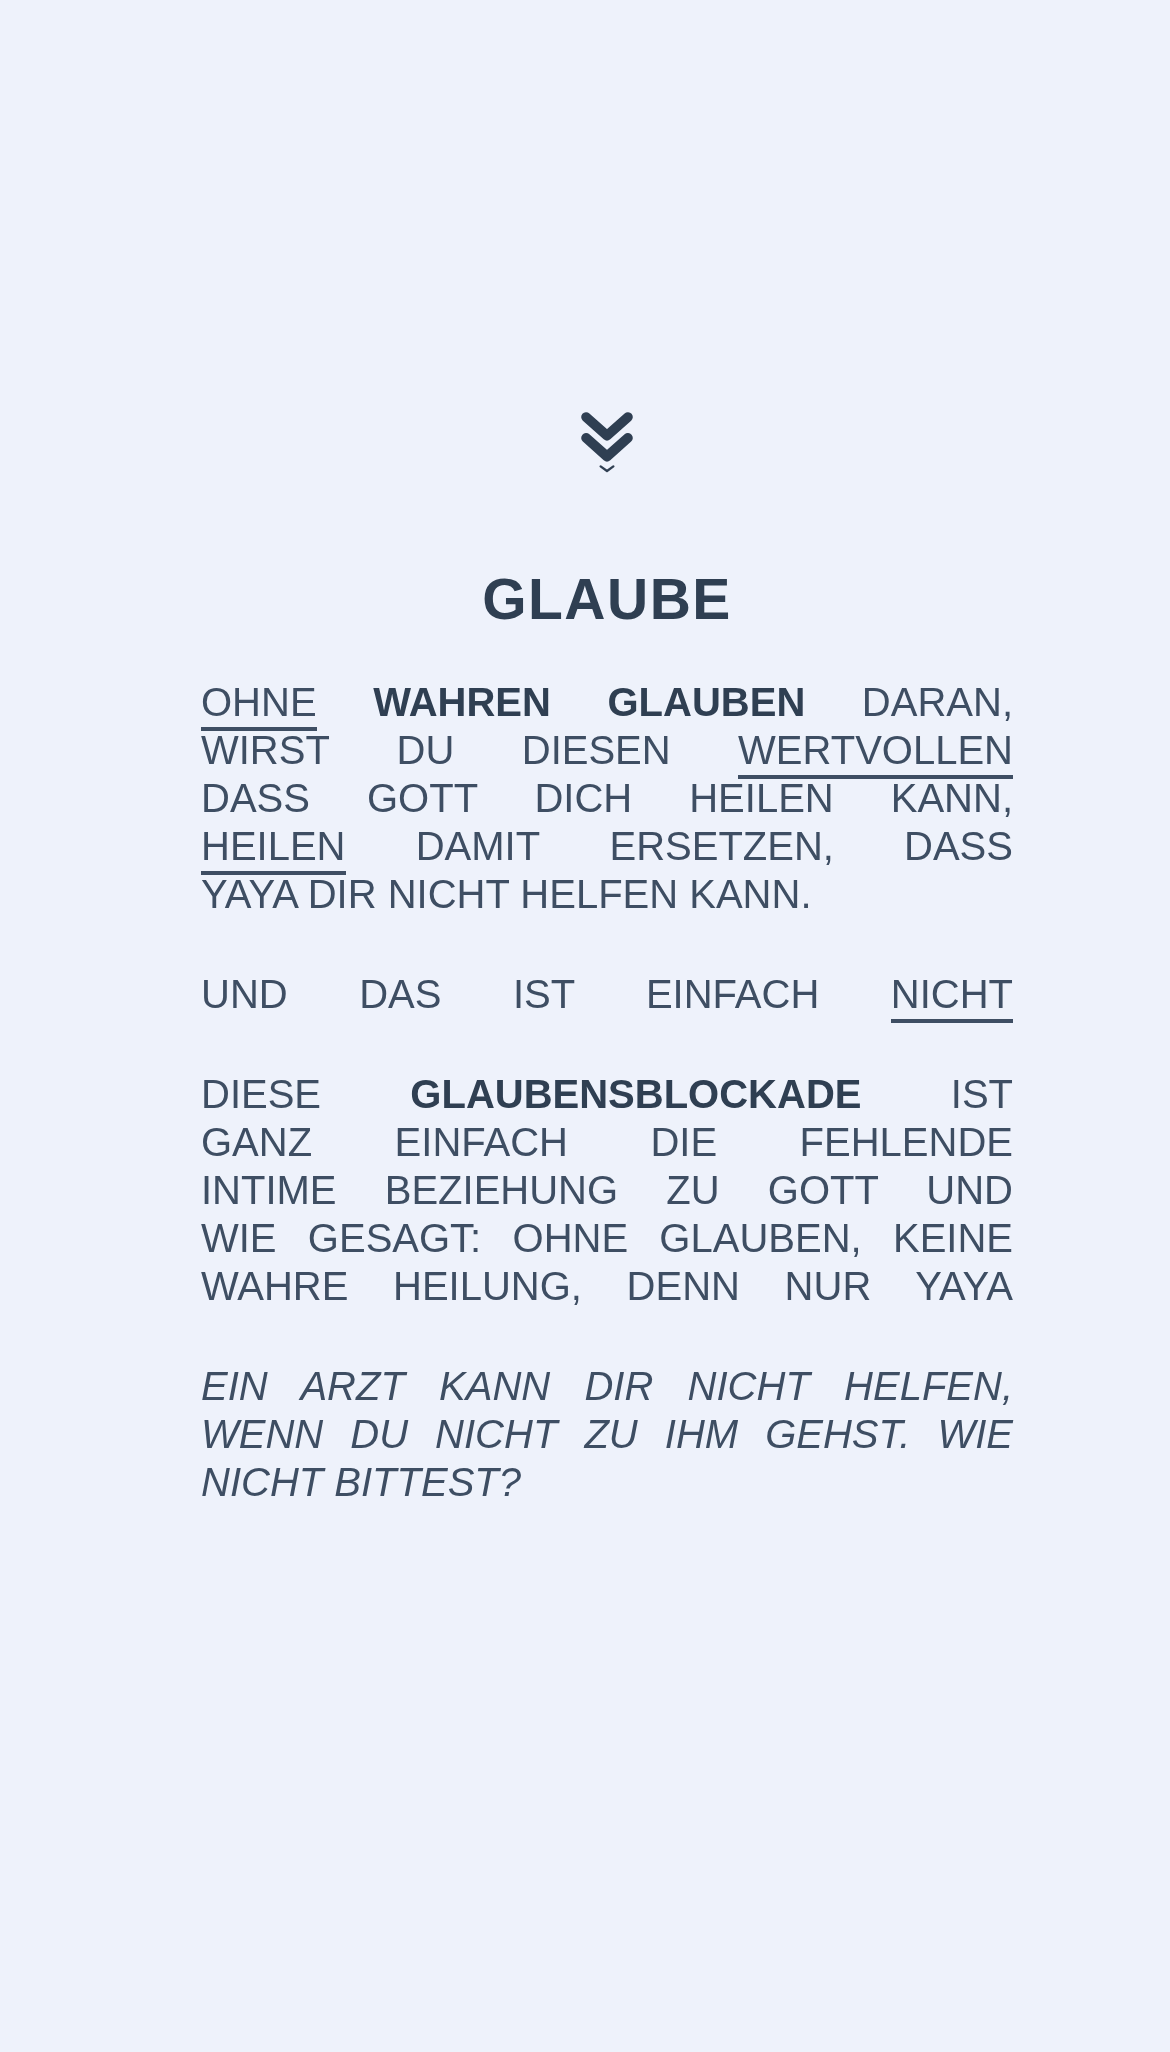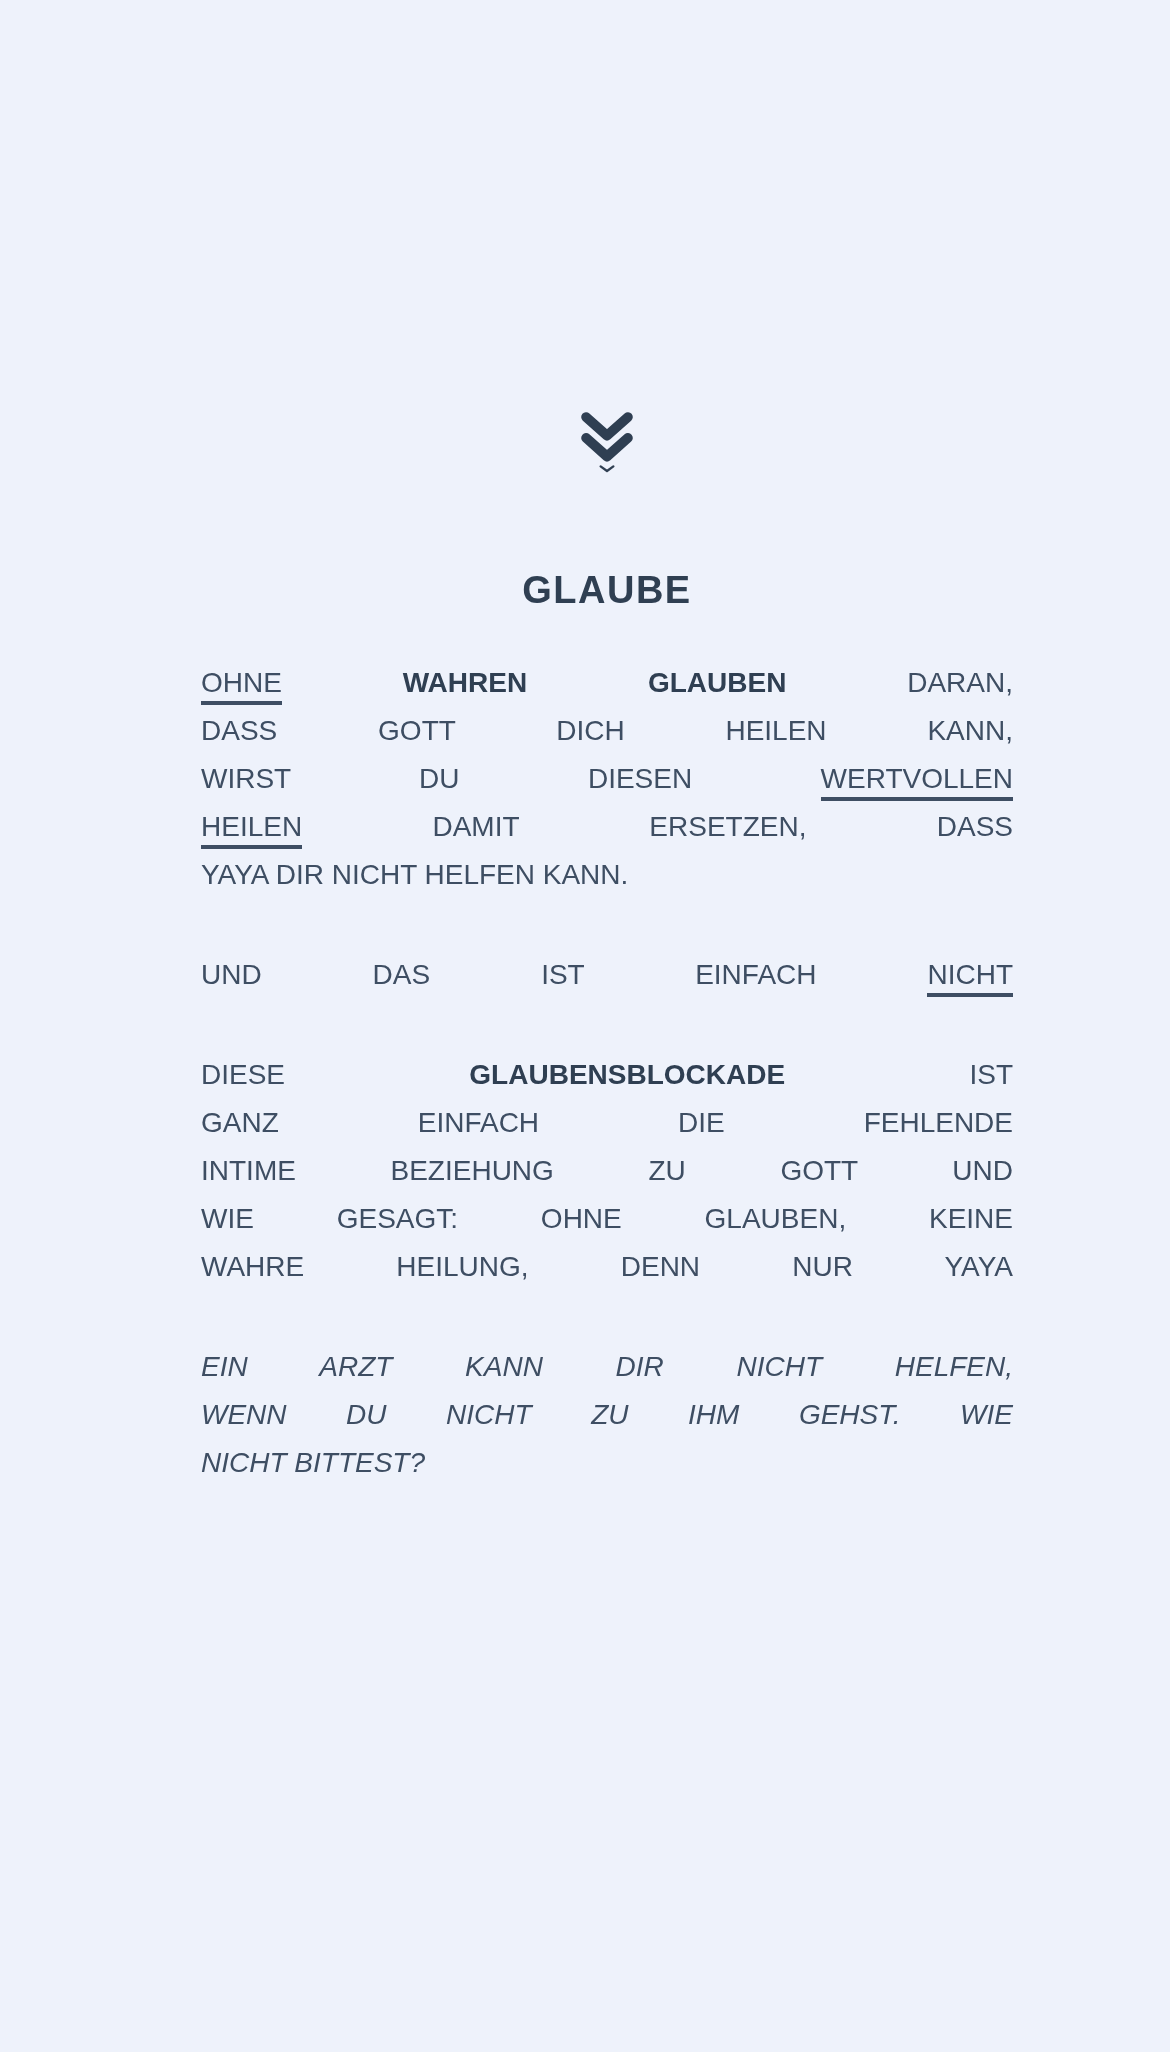--- a/index.html
+++ b/index.html
@@ -22,29 +22,29 @@
   }
   .icon-row{
     padding-top:410px;
     display:flex;
     justify-content:center;
   }
   .icon-row svg{display:block;}
   .title{
     margin-top:97px;
     text-align:center;
-    font-size:38px;
+    font-size:57px;
     font-weight:bold;
     letter-spacing:1.5px;
     line-height:1;
     color:var(--ink-strong);
   }
   .article{
     margin-top:50px;
-    font-size:28px;
+    font-size:40px;
     color:var(--ink);
   }
   .para{margin-bottom:52px;}
   .para:last-child{margin-bottom:0;font-style:italic;}
   .line{
     line-height:48px;
     text-align:justify;
     text-align-last:justify;
     white-space:normal;
   }
@@ -73,22 +73,22 @@
         <polyline points="39,97 50,105 61,97" stroke="#2f3f52" stroke-width="4" stroke-linecap="round" stroke-linejoin="round" fill="none"></polyline>
       </svg>
     </span>
   </div>
 
   <h1 class="title">GLAUBE</h1>
 
   <div class="article">
       <div class="para">
         <div class="line"><span class="u">OHNE</span> <span class="b ">WAHREN GLAUBEN</span> <span class="">DARAN,</span></div>
+        <div class="line"><span class="">WIRST DU DIESEN</span> <span class="u">WERTVOLLEN</span></div>
         <div class="line"><span class="">DASS GOTT DICH HEILEN KANN,</span></div>
-        <div class="line"><span class="">WIRST DU DIESEN</span> <span class="u">WERTVOLLEN</span></div>
         <div class="line"><span class="u">HEILEN</span> <span class="">DAMIT ERSETZEN, DASS</span></div>
         <div class="line last"><span class="">YAYA DIR NICHT HELFEN KANN.</span></div>
       </div>
       <div class="para">
         <div class="line"><span class="">UND DAS IST EINFACH</span> <span class="u">NICHT</span></div>
       </div>
       <div class="para">
         <div class="line"><span class="">DIESE</span> <span class="b ">GLAUBENSBLOCKADE</span> <span class="">IST</span></div>
         <div class="line"><span class="">GANZ EINFACH DIE FEHLENDE</span></div>
         <div class="line"><span class="">INTIME BEZIEHUNG ZU GOTT UND</span></div>

